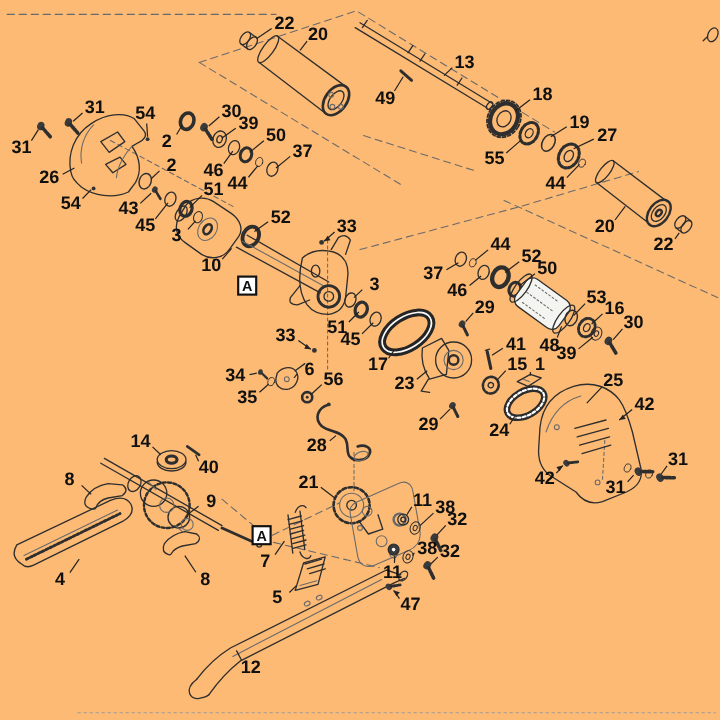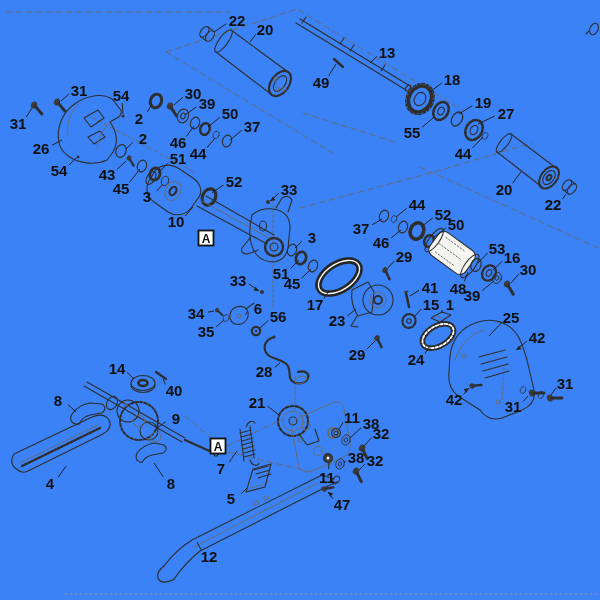--- a/index.html
+++ b/index.html
@@ -1,17 +1,17 @@
 <!DOCTYPE html>
 <html><head>
 <meta charset="utf-8">
 <style>
   html,body{margin:0;padding:0;}
   body{width:600px;height:600px;font-family:"Liberation Sans",sans-serif;background:#ffffff;}
-  .stage{position:relative;width:600px;height:600px;overflow:hidden;background:#3b82f6;
+  .stage{position:relative;width:600px;height:600px;overflow:hidden;background:#fdba74;
          background-image:radial-gradient(#ececе9 0.7px, transparent 0.9px);
          background-size:7px 7px;}
   svg{display:block}
   .art{stroke:#2e2e2e;fill:none;stroke-width:1.1;stroke-linecap:round;stroke-linejoin:round;}
   .lite{stroke:#6a6a6a;stroke-width:0.9;}
   .callout-text{font-family:"Liberation Sans",sans-serif;font-weight:bold;font-size:15px;fill:#101010;}
   .marker-text{font-family:"Liberation Sans",sans-serif;font-weight:bold;font-size:12px;fill:#101010;}
 </style>
 </head>
 <body>

